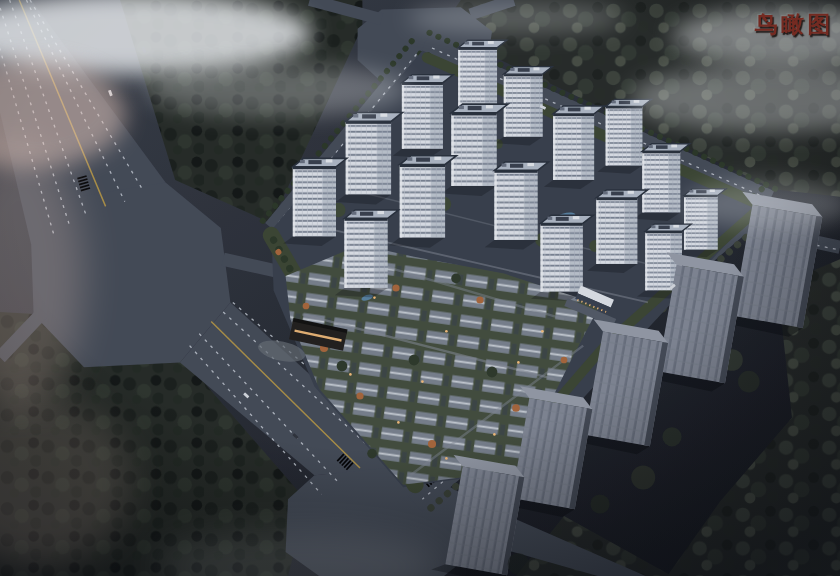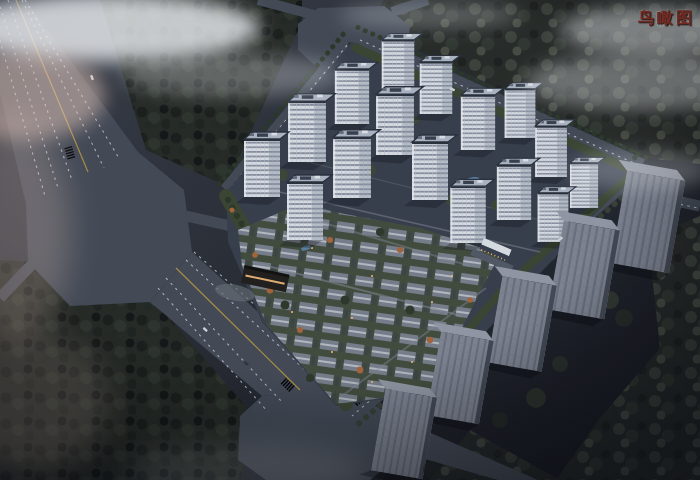--- a/index.html
+++ b/index.html
@@ -12,21 +12,21 @@
     --villa-green:#46503e; --villa-roof:#7e8692; --villa-ridge:#d2d7de;
     --autumn:#b06a3c; --warm-light:#ffc47d;
     --context-front:#868c99; --context-rib:#6e7482; --context-top:#9ba1ad; --context-side:#474c57;
     --pool:#5c87a8; --gate-dark:#221f1b; --cloud:#eef1f4; --fog-pink:#e8c9bd;
   }
   html,body{margin:0;padding:0;background:#000;}
   .stage{position:relative;width:700px;height:480px;overflow:hidden;background:var(--ground-lo);
          font-family:"DejaVu Sans","Liberation Sans",sans-serif;}
   .stage svg{position:absolute;left:0;top:0;}
   .view-label{position:absolute;top:8px;right:5px;color:var(--label-red);
-    font-size:16px;font-weight:bold;letter-spacing:3px;
+    font-size:19px;font-weight:bold;letter-spacing:3px;
     text-shadow:1px 1px 1px rgba(15,6,4,.85), -1px -1px 1px rgba(255,255,255,.12);}
   
   .st1{stop-color:var(--ground-hi);} .st2{stop-color:var(--ground-lo);}
   .road{fill:var(--road);} .roadS{stroke:var(--road);fill:none;}
   .dash{stroke:var(--lane-dash);fill:none;stroke-width:1.1;stroke-dasharray:2.4 4.5;opacity:.85;}
   .yline{stroke:var(--lane-yellow);fill:none;stroke-width:1.2;opacity:.9;}
   .forest{fill:var(--forest-base);} .fgrey{fill:var(--forest-grey);}
   .site{fill:var(--site-base);}
   .gstrip{stroke:var(--green-strip);fill:none;stroke-linecap:round;}
   .tdots{stroke:#2c3826;fill:none;stroke-linecap:round;}

